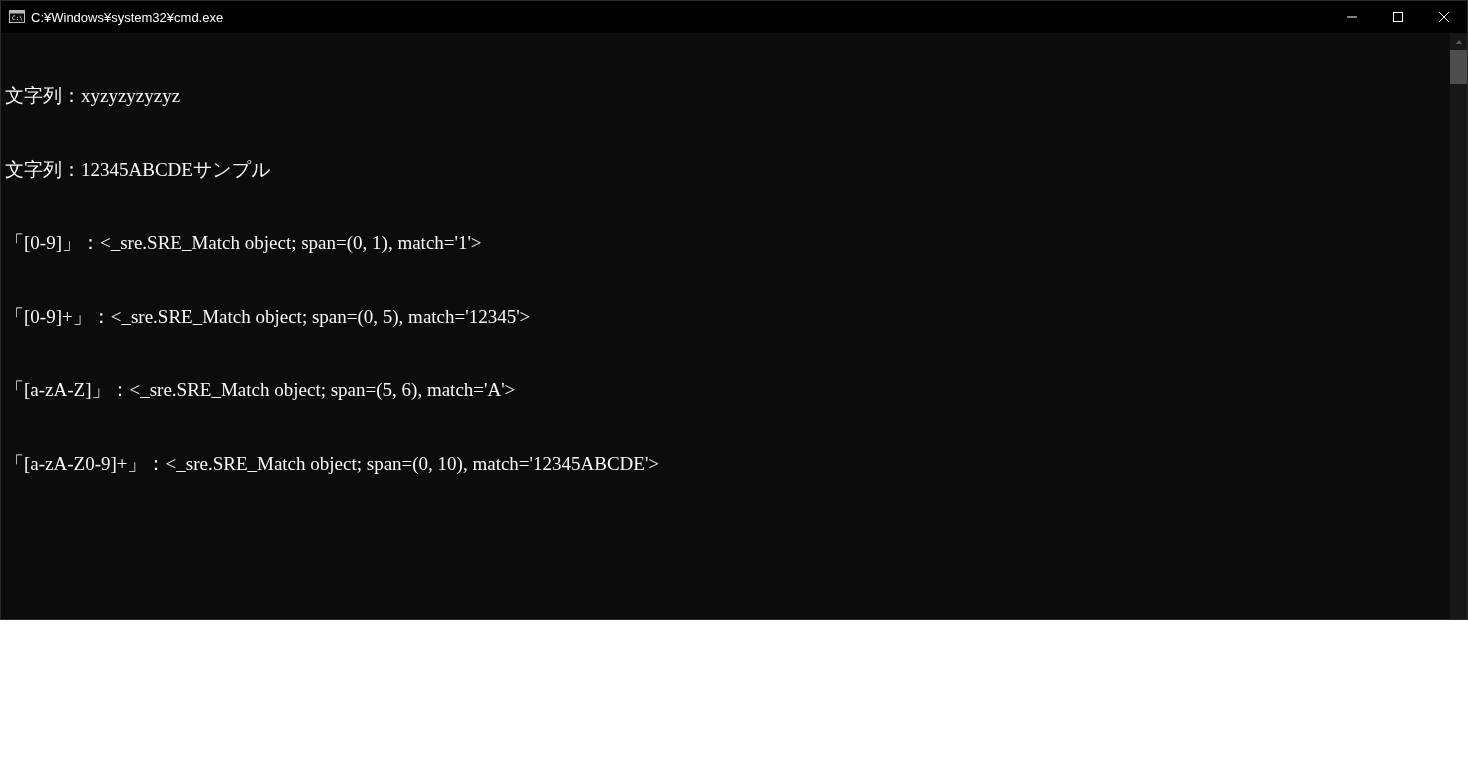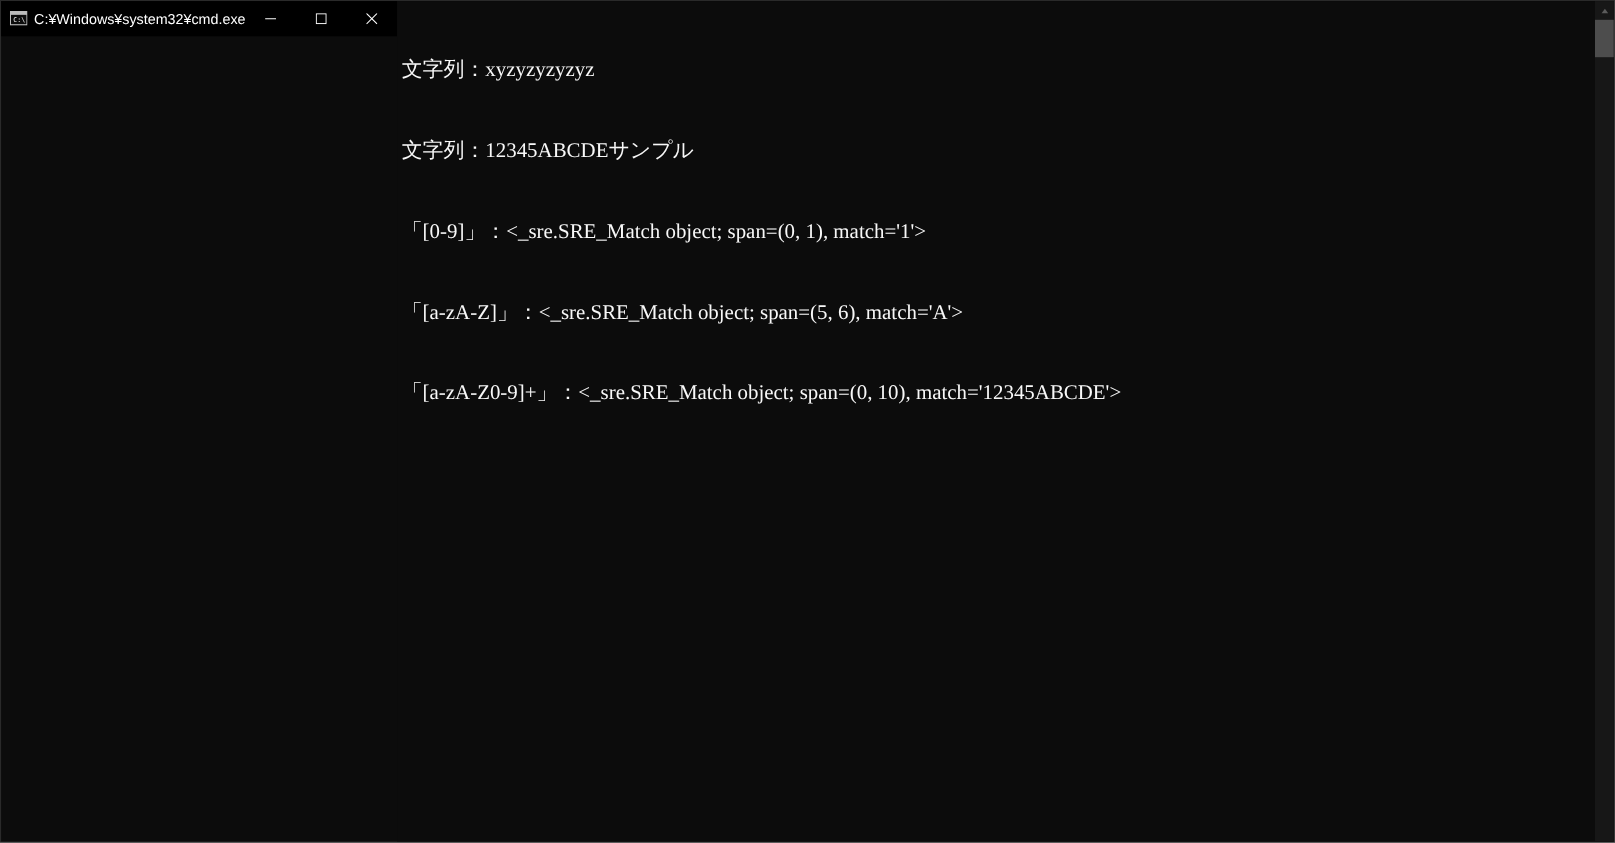--- a/index.html
+++ b/index.html
@@ -1,20 +1,20 @@
 <!DOCTYPE html>
 <html><head>
 <meta charset="utf-8">
 <style>
   * { margin: 0; padding: 0; box-sizing: border-box; }
   html, body { width: 1468px; height: 766px; overflow: hidden; font-family: "MS Gothic", "Consolas", monospace; }
   .window {
-    width: 1468px; height: 766px;
+    width: 1468px; height: 620px;
     background: #0c0c0c;
-    display: flex; 
+    display: flex; flex-direction: column;
     border: 1px solid #2a2a2a;
   }
   .titlebar {
     height: 32px;
     background: #000000;
     display: flex; align-items: center;
     color: #ffffff;
     font-family: "Segoe UI", "Yu Gothic UI", sans-serif;
     font-size: 13px;
     user-select: none;
@@ -105,20 +105,21 @@
           </svg>
       </div>
     </div>
   </div>
 
   <div class="client">
     <div class="terminal">
       <span class="line">文字列：xyzyzyzyzyz</span>
       <span class="line">文字列：12345ABCDEサンプル</span>
       <span class="line">「[0-9]」：&lt;_sre.SRE_Match object; span=(0, 1), match='1'&gt;</span>
+      <span class="line">「[0-9]+」：&lt;_sre.SRE_Match object; span=(0, 5), match='12345'&gt;</span>
       <span class="line">「[a-zA-Z]」：&lt;_sre.SRE_Match object; span=(5, 6), match='A'&gt;</span>
       <span class="line">「[a-zA-Z0-9]+」：&lt;_sre.SRE_Match object; span=(0, 10), match='12345ABCDE'&gt;</span>
       
     </div>
     <div class="scrollbar">
       <div class="scroll-arrow up">
         <svg viewBox="0 0 8 8">
             <polygon points="4,2 7,6 1,6"></polygon>
           </svg>
       </div>

